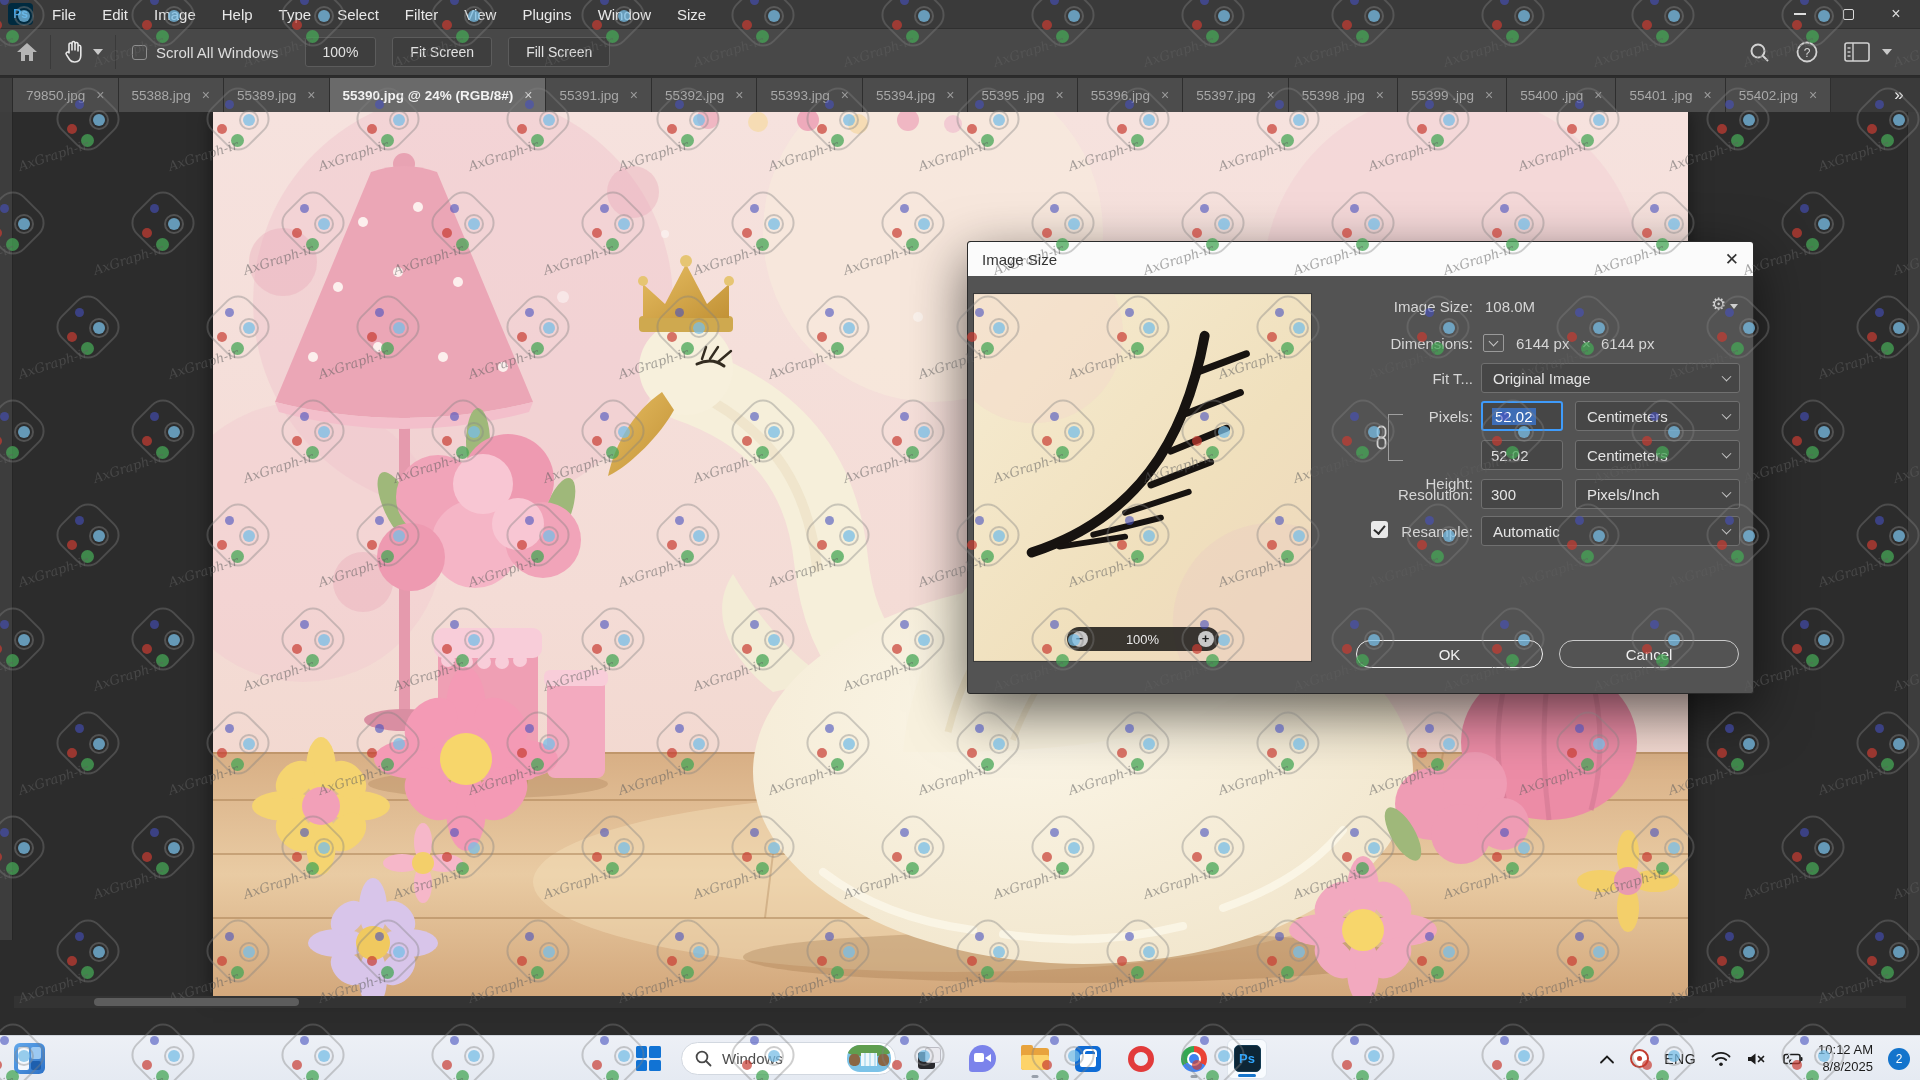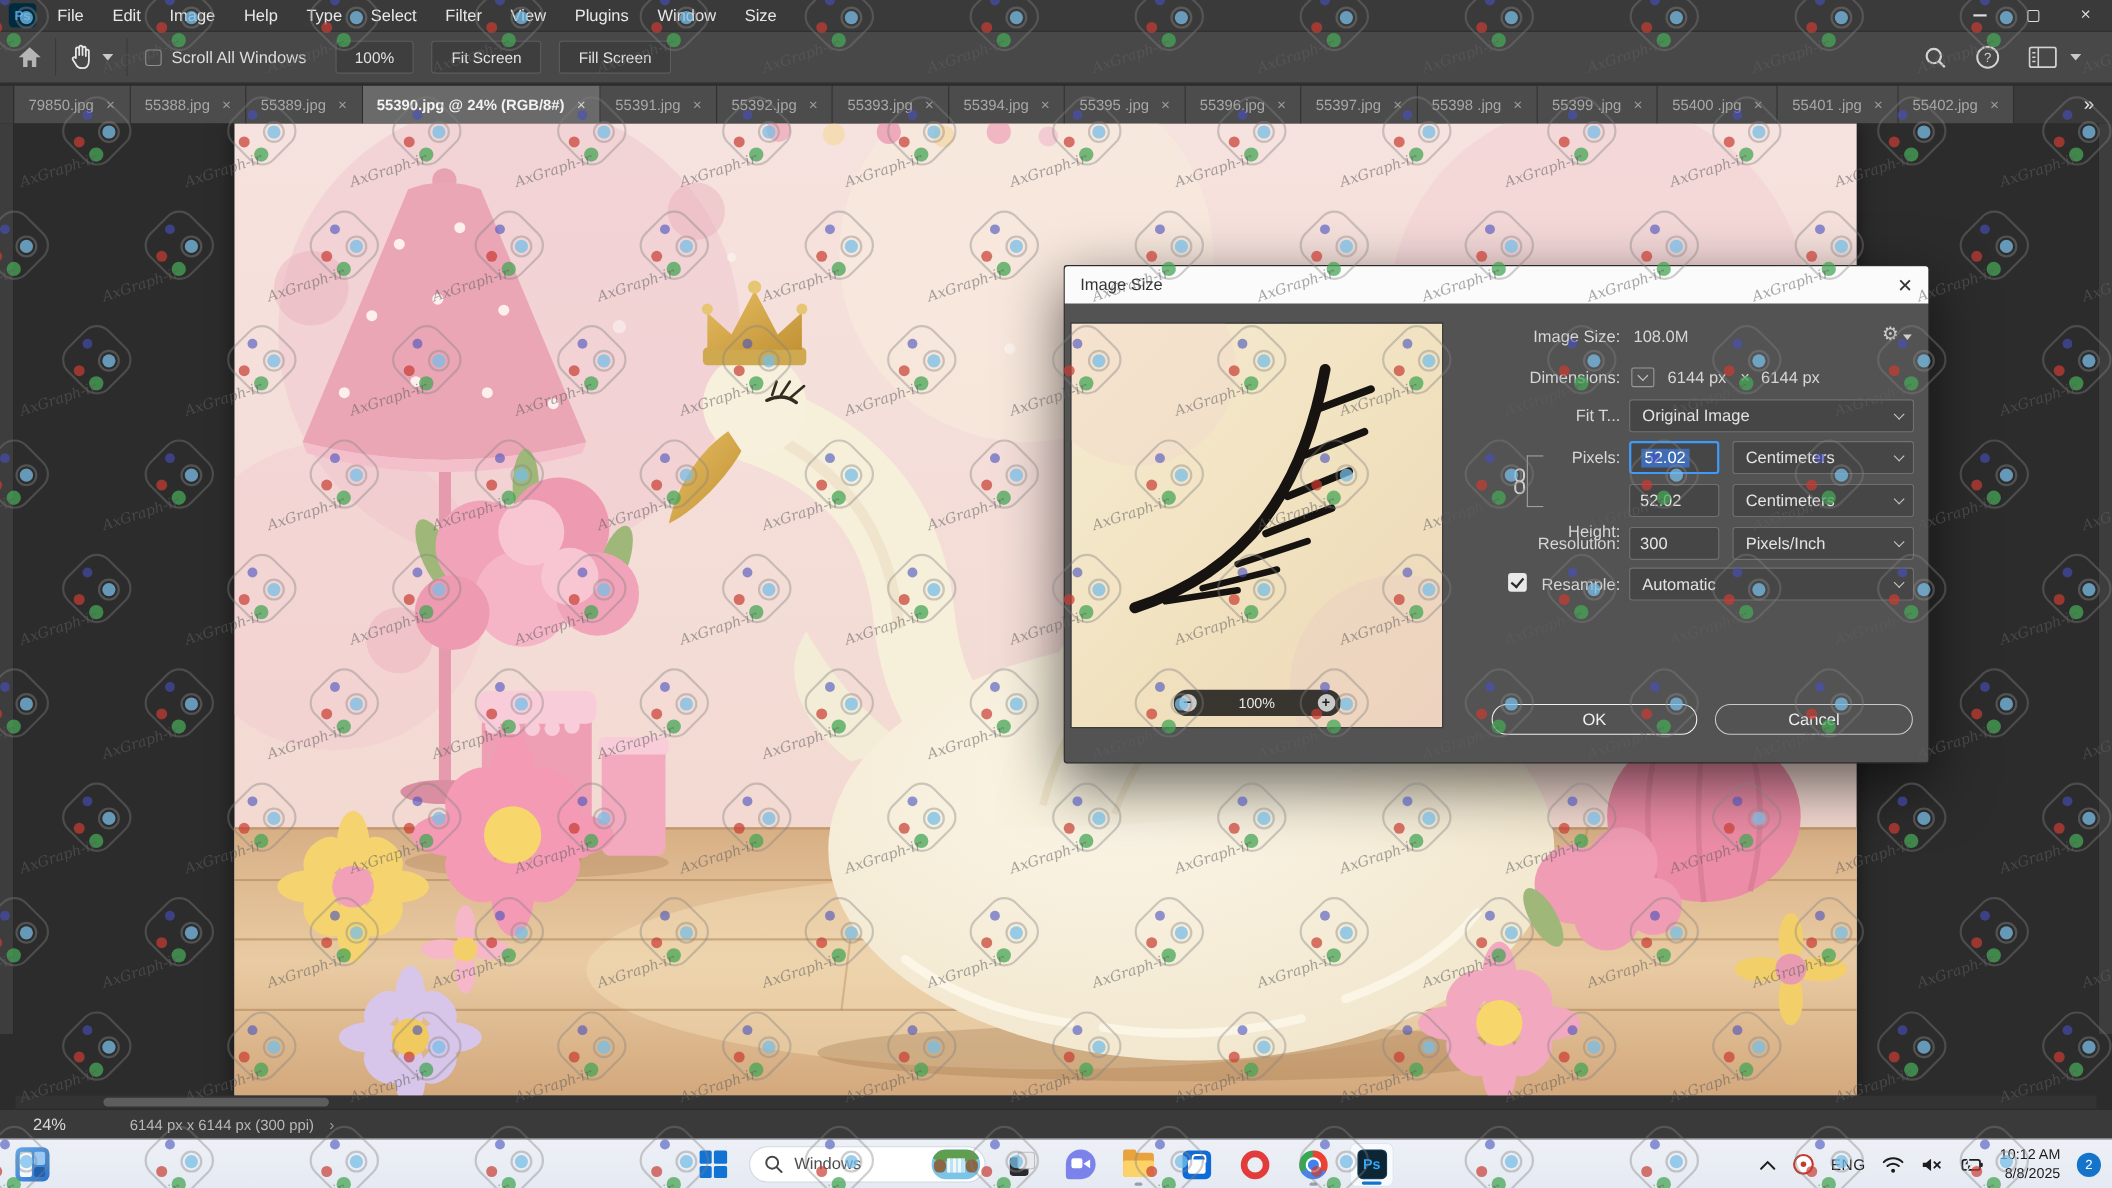--- a/index.html
+++ b/index.html
@@ -644,25 +644,20 @@
 
       <div class="dlg-btn ok">OK</div>
       <div class="dlg-btn cancel">Cancel</div>
     </div>
   </div>
 
   <div class="hscroll">
     <div class="hscroll-thumb"></div>
   </div>
 
-  <div class="statusbar">
-    <span class="sb-zoom">24%</span>
-    <span class="sb-info">6144 px x 6144 px (300 ppi)</span>
-    <span class="sb-chevron">›</span>
-  </div>
 
   <div class="taskbar">
     <div class="tb-widgets">
       <span class="wleft"></span>
       <span class="wright">
           <span class="wrt"></span>
           <span class="wrb"></span>
         </span>
     </div>
 

